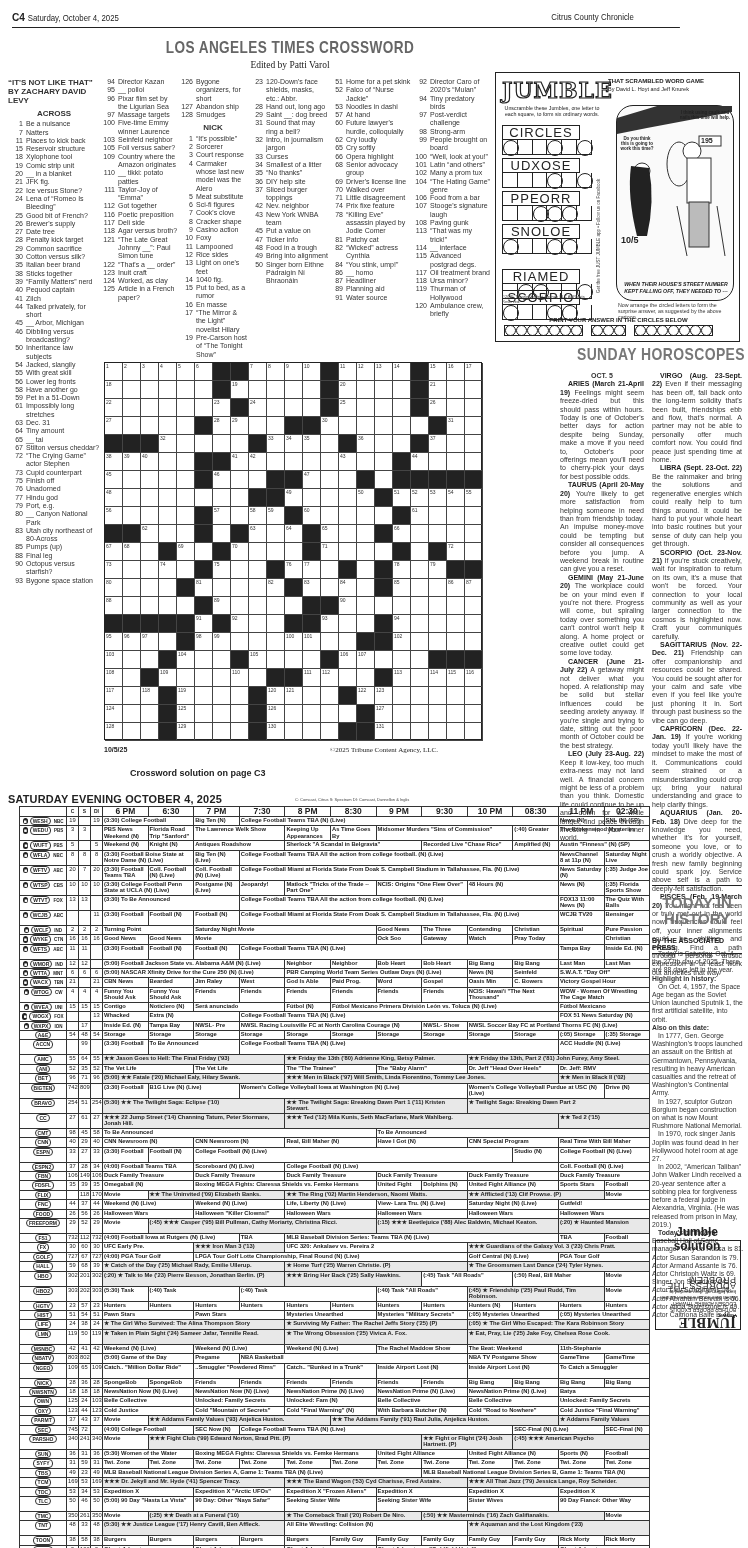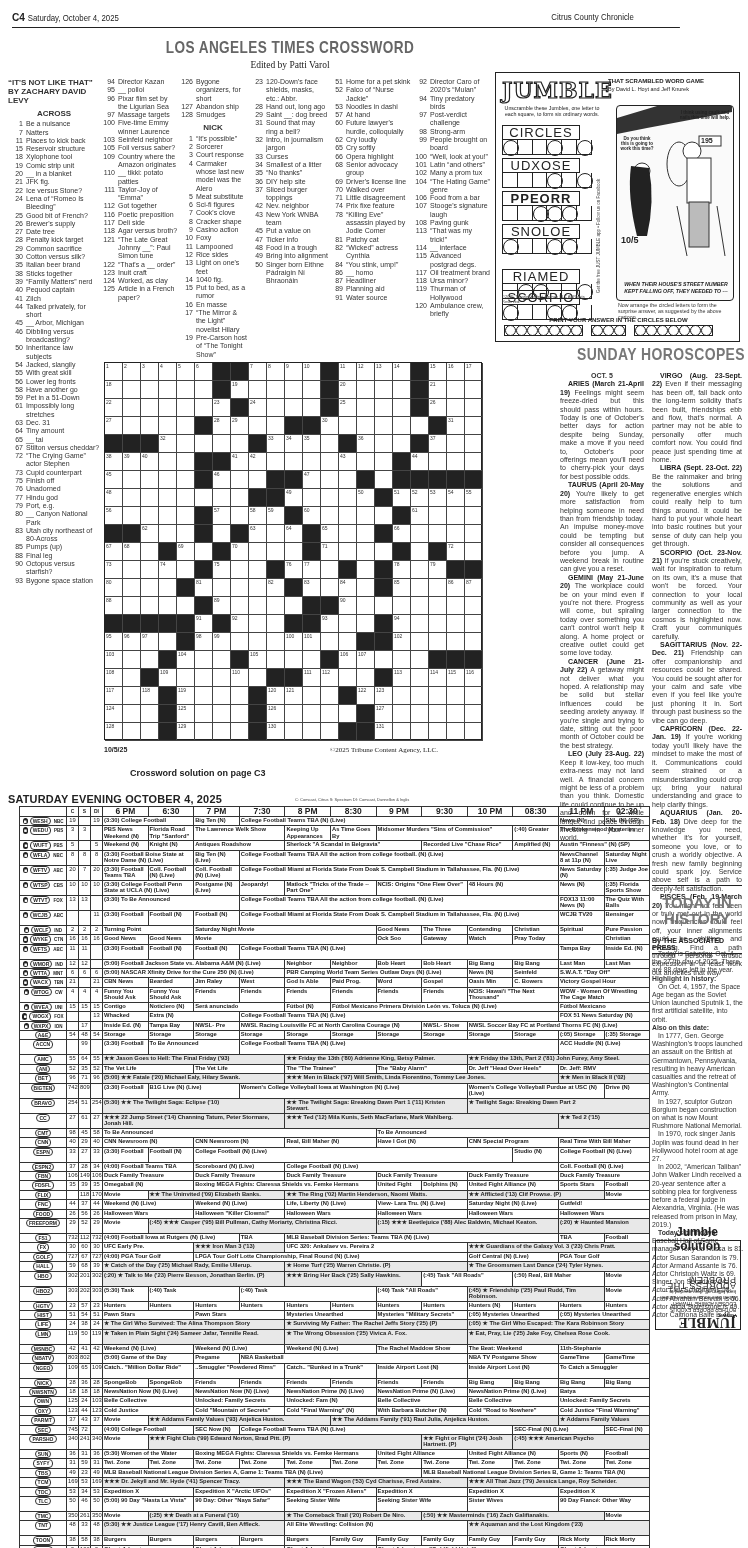--- a/index.html
+++ b/index.html
@@ -27,21 +27,21 @@
 .jtag{left:112px;top:5px;font-size:6px;font-weight:bold;line-height:7.5px}
 .jtag .s{font-weight:normal;font-size:5.5px}
 .jinst{left:6px;top:32px;width:100px;font-size:5.3px;line-height:6px;text-align:center}
 .jword{left:6px;width:90px}
 .jscr{width:78px;height:15px;border:1px solid #222;font-size:13px;letter-spacing:1px;text-align:center;line-height:14px}
 .jboxes{display:flex;width:90px;height:15px;border:1px solid #222;border-top:none}
 .jb{flex:1;border-right:1px solid #222;position:relative}
 .jb:last-child{border-right:none}
 .jb.c::after{content:"";position:absolute;left:0;top:0;width:14px;height:14px;border:1px solid #222;border-radius:50%}
 .jside{left:100px;top:70px;font-size:4.5px;writing-mode:vertical-rl;transform:rotate(180deg);height:150px;color:#444}
-.cartoon{left:120px;top:32px;width:118px;height:196px;border:1.5px solid #222;border-radius:4px;background:#fafafa}
+.cartoon{left:120px;top:32px;width:118px;height:196px;border:1.5px solid #222;border-radius:17px;background:#fafafa}
 .cap{position:absolute;left:4px;bottom:6px;width:110px;font-size:5.2px;font-style:italic;text-align:center;line-height:6.5px;font-weight:bold}
 .bub{position:absolute;font-size:4.5px;font-weight:bold;line-height:5px;text-align:center}
 .jnote{left:122px;top:229px;width:115px;font-size:5.3px;line-height:6px;color:#333}
 .jcopy{left:6px;top:222px;font-size:4px;line-height:4.5px;color:#444}
 .jprint{left:0;top:244px;width:245px;text-align:center;font-size:6px;font-weight:bold}
 .jans{left:8px;top:252px;display:flex;gap:8px}
 .jgrp{display:flex;border:1px solid #222;height:11px}
 .jgrp i{width:11px;height:11px;border:1px solid #222;border-radius:50%;margin:-1px 0}
 .horo-title{left:560px;top:345px;width:188px;text-align:center;font-size:17px;font-weight:bold;color:#777;transform:scaleX(.82);letter-spacing:.5px;white-space:nowrap}
 .horo{font-family:"Liberation Sans",sans-serif;font-size:7px;line-height:8.4px;text-align:justify;color:#333}
@@ -1418,21 +1418,21 @@
         <div class="jscr">UDXOSE</div>
         <div class="jboxes">
           <div class="jb"></div>
           <div class="jb"></div>
           <div class="jb"></div>
           <div class="jb c"></div>
           <div class="jb"></div>
           <div class="jb c"></div>
         </div>
       </div>
-      <div class="abs jword" style="top: 118px; font-weight: bold;">
+      <div class="abs jword" style="top: 118px;">
         <div class="jscr">PPEORR</div>
         <div class="jboxes">
           <div class="jb"></div>
           <div class="jb"></div>
           <div class="jb c"></div>
           <div class="jb c"></div>
           <div class="jb c"></div>
           <div class="jb"></div>
         </div>
       </div>

